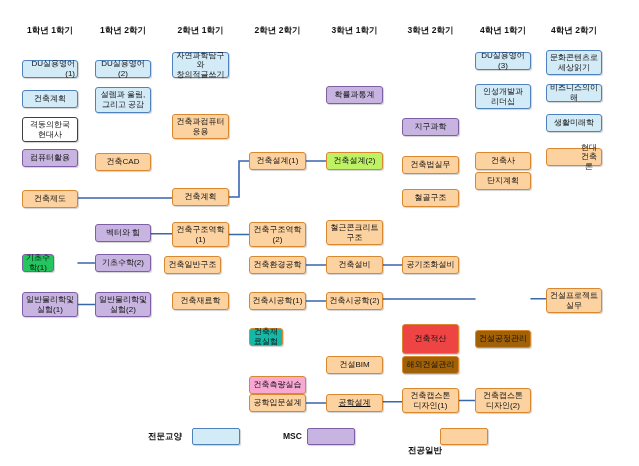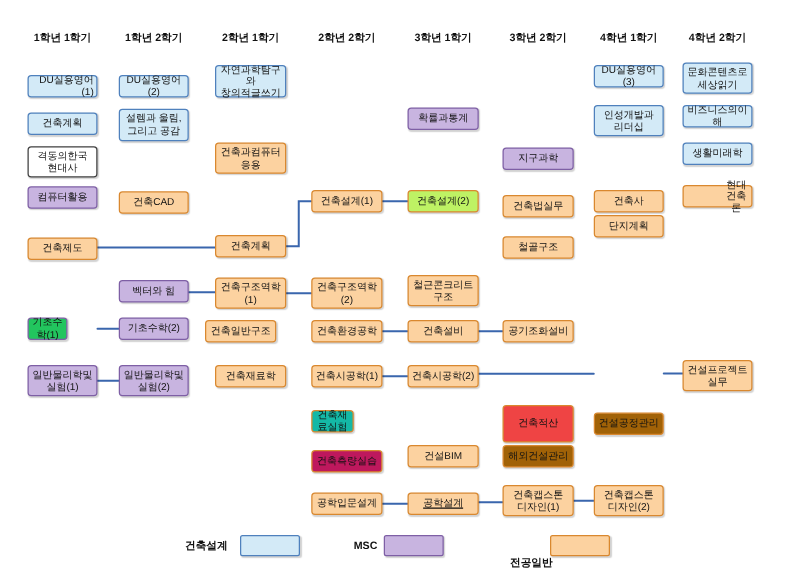--- a/index.html
+++ b/index.html
@@ -79,21 +79,21 @@
     <div class="box" style="left: 172px; top: 222px; width: 57px; height: 25px; background: rgb(252, 210, 160); border-color: rgb(217, 136, 47);">건축구조역학
 (1)</div>
     <div class="box" style="left: 164px; top: 256px; width: 57px; height: 18px; background: rgb(252, 210, 160); border-color: rgb(217, 136, 47);">건축일반구조</div>
     <div class="box" style="left: 172px; top: 292px; width: 57px; height: 18px; background: rgb(252, 210, 160); border-color: rgb(217, 136, 47);">건축재료학</div>
     <div class="box" style="left: 249px; top: 152px; width: 57px; height: 18px; background: rgb(252, 210, 160); border-color: rgb(217, 136, 47);">건축설계(1)</div>
     <div class="box" style="left: 249px; top: 222px; width: 57px; height: 25px; background: rgb(252, 210, 160); border-color: rgb(217, 136, 47);">건축구조역학
 (2)</div>
     <div class="box" style="left: 249px; top: 256px; width: 57px; height: 18px; background: rgb(252, 210, 160); border-color: rgb(217, 136, 47);">건축환경공학</div>
     <div class="box" style="left: 249px; top: 292px; width: 57px; height: 18px; background: rgb(252, 210, 160); border-color: rgb(217, 136, 47);">건축시공학(1)</div>
     <div class="box" style="left: 249px; top: 328px; width: 34px; height: 18px; background: #14b8a6; border-color: rgb(217, 136, 47);">건축재료실험</div>
-    <div class="box" style="left: 249px; top: 360px; width: 57px; height: 18px; background: #be185d; border-color: rgb(217, 136, 47);">건축측량실습</div>
+    <div class="box" style="left: 249px; top: 376px; width: 57px; height: 18px; background: #f9a8d4; border-color: rgb(217, 136, 47);">건축측량실습</div>
     <div class="box" style="left: 249px; top: 394px; width: 57px; height: 18px; background: rgb(252, 210, 160); border-color: rgb(217, 136, 47);">공학입문설계</div>
     <div class="box" style="left: 326px; top: 86px; width: 57px; height: 18px; background: rgb(200, 180, 224); border-color: rgb(126, 95, 165);">확률과통계</div>
     <div class="box" style="left: 326px; top: 152px; width: 57px; height: 18px; background: #bef264; border-color: rgb(217, 136, 47);">건축설계(2)</div>
     <div class="box" style="left: 326px; top: 220px; width: 57px; height: 25px; background: rgb(252, 210, 160); border-color: rgb(217, 136, 47);">철근콘크리트
 구조</div>
     <div class="box" style="left: 326px; top: 256px; width: 57px; height: 18px; background: rgb(252, 210, 160); border-color: rgb(217, 136, 47);">건축설비</div>
     <div class="box" style="left: 326px; top: 292px; width: 57px; height: 18px; background: rgb(252, 210, 160); border-color: rgb(217, 136, 47);">건축시공학(2)</div>
     <div class="box" style="left: 326px; top: 356px; width: 57px; height: 18px; background: rgb(252, 210, 160); border-color: rgb(217, 136, 47);">건설BIM</div>
     <div class="box" style="left: 326px; top: 394px; width: 57px; height: 18px; background: rgb(252, 210, 160); border-color: rgb(217, 136, 47); text-decoration: underline;">공학설계</div>
     <div class="box" style="left: 402px; top: 118px; width: 57px; height: 18px; background: rgb(200, 180, 224); border-color: rgb(126, 95, 165);">지구과학</div>
@@ -112,19 +112,19 @@
     <div class="box" style="left: 475px; top: 288px; width: 56px; height: 18px; background: #a16207; border-color: rgb(217, 136, 47); margin-top: 42px;">건설공정관리</div>
     <div class="box" style="left: 475px; top: 388px; width: 56px; height: 25px; background: rgb(252, 210, 160); border-color: rgb(217, 136, 47);">건축캡스톤
 디자인(2)</div>
     <div class="box" style="left: 546px; top: 50px; width: 56px; height: 25px; background: rgb(211, 234, 247); border-color: rgb(79, 129, 189);">문화콘텐츠로
 세상읽기</div>
     <div class="box" style="left: 546px; top: 84px; width: 56px; height: 18px; background: rgb(211, 234, 247); border-color: rgb(79, 129, 189);">비즈니스의이해</div>
     <div class="box" style="left: 546px; top: 114px; width: 56px; height: 18px; background: rgb(211, 234, 247); border-color: rgb(79, 129, 189);">생활미래학</div>
     <div class="box" style="left: 546px; top: 148px; width: 56px; height: 18px; background: rgb(252, 210, 160); border-color: rgb(217, 136, 47); padding-left: 32px;">현대건축론</div>
     <div class="box" style="left: 546px; top: 288px; width: 56px; height: 25px; background: rgb(252, 210, 160); border-color: rgb(217, 136, 47);">건설프로젝트
 실무</div>
-    <div class="legend-label" style="left: 148px; top: 431px;">건축설계</div>
+    <div class="legend-label" style="left: 148px; top: 431px;">전문교양</div>
     <div class="legend-swatch" style="left: 192px; top: 428px; width: 48px; height: 17px; background: rgb(211, 234, 247); border-color: rgb(79, 129, 189);"></div>
     <div class="legend-label" style="left: 283px; top: 431px;">MSC</div>
     <div class="legend-swatch" style="left: 307px; top: 428px; width: 48px; height: 17px; background: rgb(200, 180, 224); border-color: rgb(126, 95, 165);"></div>
     <div class="legend-label" style="left: 408px; top: 445px;">전공일반</div>
     <div class="legend-swatch" style="left: 440px; top: 428px; width: 48px; height: 17px; background: rgb(252, 210, 160); border-color: rgb(217, 136, 47);"></div>
   </div>
 
 </body></html>

